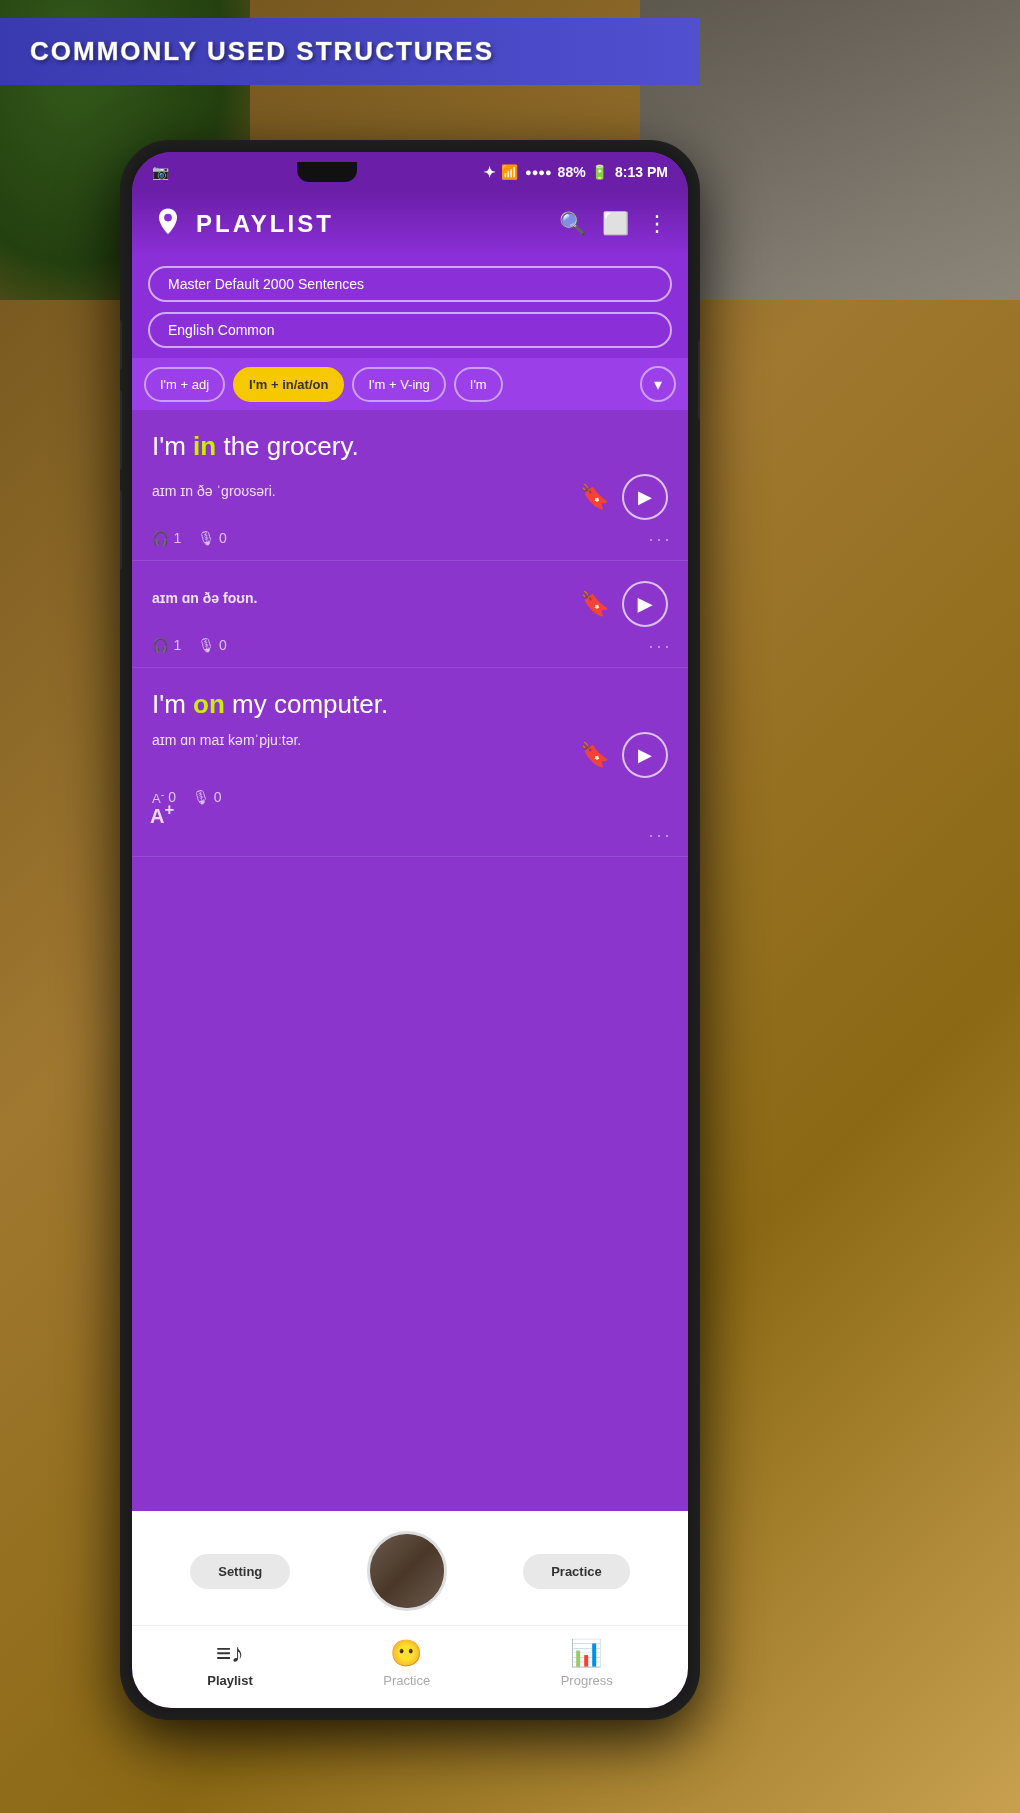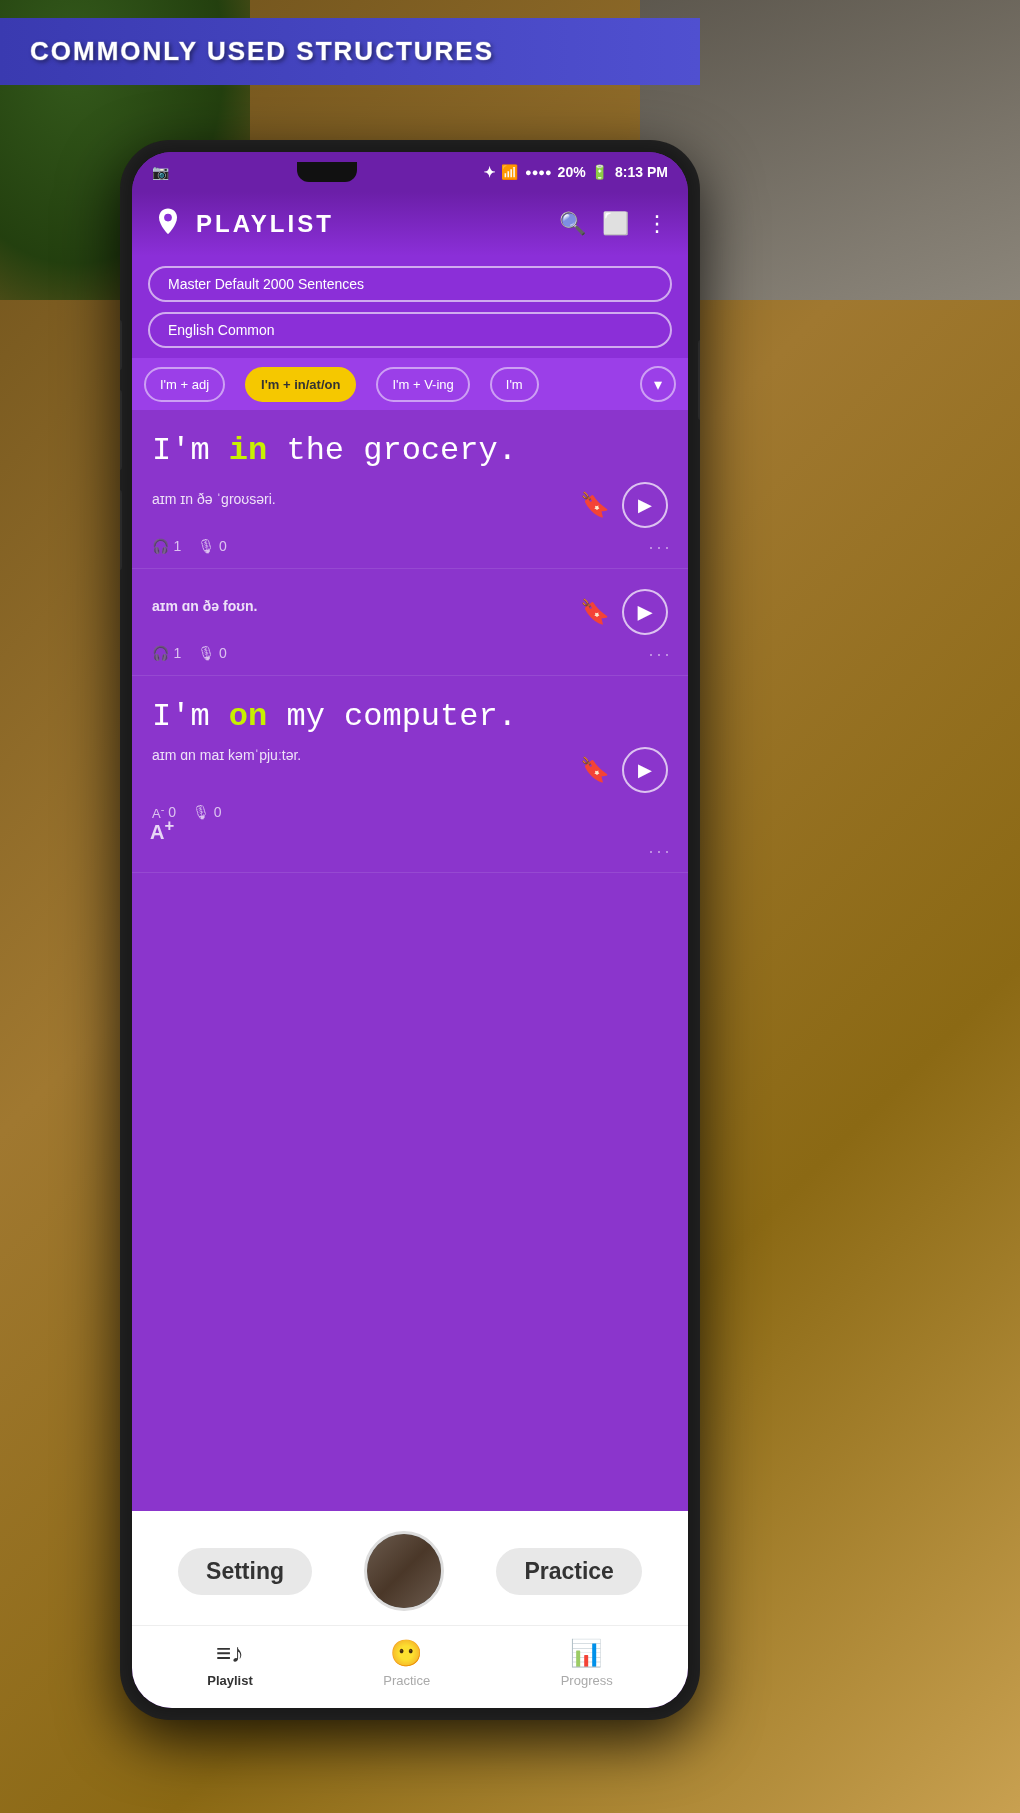--- a/index.html
+++ b/index.html
@@ -171,21 +171,21 @@
       white-space: nowrap;
       cursor: pointer;
       background: transparent;
     }
 
     
     .filter-tabs {
       background: #9B3FE8;
       padding: 8px 12px;
       display: flex;
-      gap: 20px;
+      gap: 8px;
       align-items: center;
       flex-shrink: 0;
     }
     .filter-pill {
       padding: 8px 14px;
       border-radius: 20px;
       border: 2px solid rgba(255,255,255,0.5);
       color: white;
       font-size: 13px;
       white-space: nowrap;
@@ -218,26 +218,25 @@
       background: #8B35CC;
     }
 
     .sentence-card {
       padding: 20px 20px 14px 20px;
       border-bottom: 1px solid rgba(255,255,255,0.1);
       position: relative;
     }
 
     .sentence-main {
-      font-size: 32px;
+      font-size: 26px;
       color: white;
       font-weight: 400;
       margin-bottom: 10px;
       line-height: 1.3;
-      font-family: Liberation Mono, monospace;
     }
     .sentence-highlight {
       color: #C8F000;
       font-weight: 700;
     }
     .sentence-phonetic {
       font-size: 14px;
       color: rgba(255,255,255,0.85);
       margin-bottom: 12px;
     }
@@ -300,21 +299,21 @@
       justify-content: space-around;
       align-items: center;
       padding: 10px 20px 14px;
     }
     .action-btn {
       padding: 10px 28px;
       border-radius: 24px;
       border: none;
       background: #E8E8E8;
       color: #333;
-      font-size: 23px;
+      font-size: 13px;
       font-weight: 600;
       cursor: pointer;
     }
     .center-avatar {
       width: 80px;
       height: 80px;
       border-radius: 50%;
       overflow: hidden;
       border: 3px solid #ddd;
       background: linear-gradient(135deg, #888 0%, #555 100%);
@@ -413,21 +412,21 @@
 
     <div class="status-bar">
       <div class="status-left">
         <span style="color:white;font-size:14px;">📷</span>
       </div>
       <div class="camera-notch"></div>
       <div class="status-right">
         <span>✦</span>
         <span>📶</span>
         <span style="font-size:11px;">●●●●</span>
-        <span>20%</span>
+        <span>88%</span>
         <span>🔋</span>
         <span>8:13 PM</span>
       </div>
     </div>
 
     <div class="app-header">
       <svg class="app-logo" viewBox="0 0 24 28" fill="white">
         <path d="M12 2 C8 2 5 5 5 9 C5 15 12 22 12 22 C12 22 19 15 19 9 C19 5 16 2 12 2 Z" fill="white"></path>
         <circle cx="12" cy="9" r="3" fill="#8B2FD8"></circle>
       </svg>

